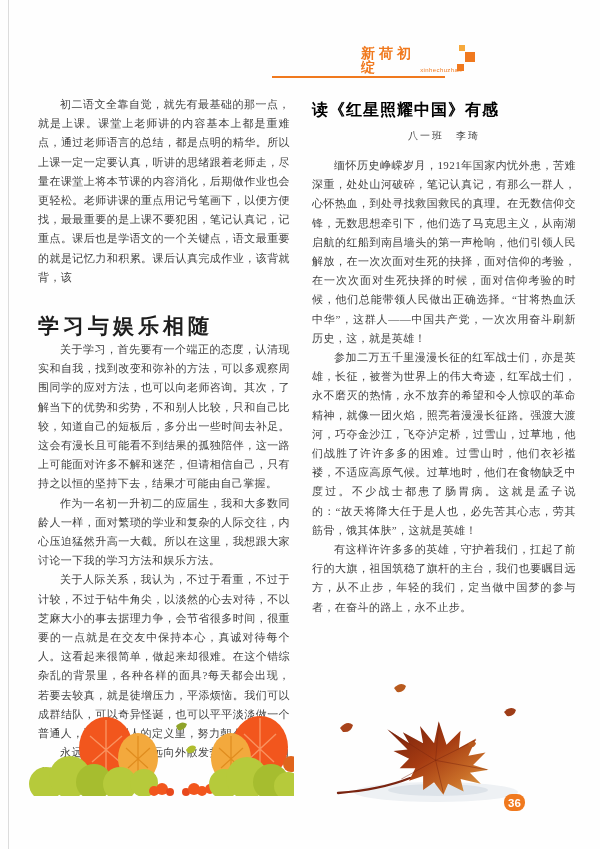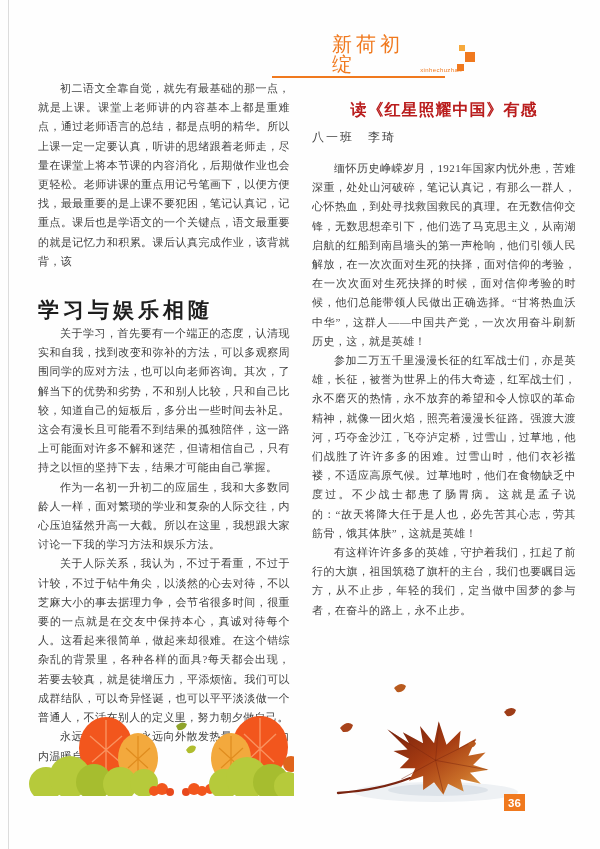--- a/index.html
+++ b/index.html
@@ -8,65 +8,65 @@
     position:relative; width:600px; height:849px; background:#fefefe;
     overflow:hidden; font-family:"Liberation Serif","DejaVu Serif",serif;
     color:#3f3f3f;
   }
   .edge-line { position:absolute; left:8px; top:0; bottom:0; width:1px; background:#dcdcdc; }
 
   
   .header { position:absolute; left:272px; top:42px; width:190px; }
   .brand-row { position:relative; height:32px; display:flex; align-items:flex-end; }
   .brand {
-    font-family:"Liberation Sans","DejaVu Sans",sans-serif; font-weight:normal;
-    font-size:20px; letter-spacing:4px; color:var(--accent); line-height:1;
-    margin-left:60px;
+    font-family:"Liberation Sans","DejaVu Sans",sans-serif; font-weight:bold;
+    font-size:14px; letter-spacing:4px; color:var(--accent); line-height:1;
+    margin-left:89px;
   }
   .brand-sub {
     font-family:"Liberation Sans","DejaVu Sans",sans-serif; font-size:6px;
     color:var(--accent); margin-left:3px; margin-bottom:1px; letter-spacing:.4px;
   }
   .pixel-logo { position:absolute; right:-14px; top:0; width:20px; height:34px; }
   .pixel-logo i { position:absolute; display:block; }
   .px1 { left:3px;  top:3px;  width:6px;  height:6px;  background:#f6a93c; }
   .px2 { left:9px;  top:10px; width:10px; height:10px; background:var(--accent); }
   .px3 { left:1px;  top:22px; width:7px;  height:7px;  background:var(--accent); }
   .header-line { margin-top:2px; width:173px; height:2px; background:var(--accent); }
 
   
-  .col-left  { position:absolute; left:38px;  top:79px; width:252px; }
+  .col-left  { position:absolute; left:38px;  top:95px; width:252px; }
   .col-right { position:absolute; left:312px; top:98px; width:264px; }
   p.body {
     margin:0; font-size:11px; line-height:19.2px; text-align:justify;
     text-indent:2em; letter-spacing:.4px; color:#3f3f3f;
   }
   .left-title {
     margin:25px 0 0; text-align:left; font-size:21px; font-weight:bold;
     letter-spacing:4px; color:#1e1e1e;
   }
   .right-title {
-    margin:2px 0 0; text-align:center; font-size:16px; font-weight:bold;
-    letter-spacing:1px; color:#b91c1c;
+    margin:2px 0 0; text-align:left; font-size:16px; font-weight:bold;
+    letter-spacing:1px; color:#000000;
   }
   .byline {
-    margin:8px 0 13px; text-align:left; font-size:12px; letter-spacing:2px;
+    margin:8px 0 13px; text-align:center; font-size:10px; letter-spacing:2px;
     color:#3f3f3f;
   }
 
   
   .bushes   { position:absolute; left:28px;  top:712px; width:266px; height:84px; }
   .leaf-art { position:absolute; left:318px; top:678px; width:250px; height:132px; }
 
   .page-num {
     position:absolute; left:504px; top:794px; width:21px; height:17px;
     background:var(--accent); color:#fff;
     font-family:"Liberation Sans","DejaVu Sans",sans-serif;
     font-size:11.5px; font-weight:bold;
-    display:flex; align-items:center; justify-content:center;
+    display:flex; align-items:center; justify-content:center;border-radius:8px;
   }
 </style>
 </head>
 <body>
 
 <div class="page">
 
   <div class="edge-line"></div>
 
   <div class="header">

